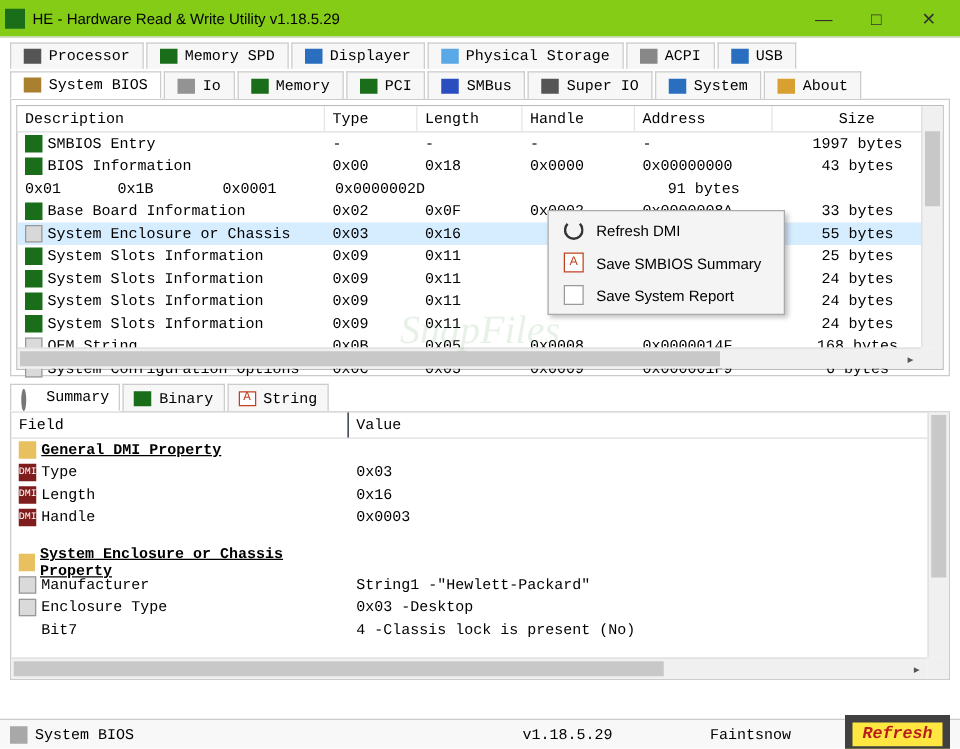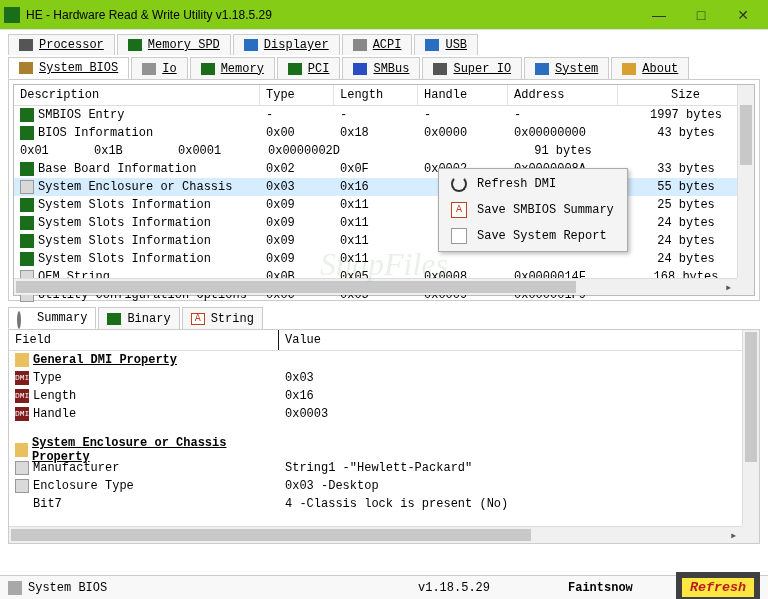--- a/index.html
+++ b/index.html
@@ -29,21 +29,21 @@
   }
   .titlebar-text { flex: 1; font-family: "Segoe UI", sans-serif; font-size: 12px; }
   .window-btns { display: flex; }
   .window-btn { width: 42px; height: 28px; display:flex; align-items:center; justify-content:center; font-family:"Segoe UI",sans-serif; font-size:14px; color:#333;}
   .tabstrip {
     margin: 4px 8px 0 8px;
     display: flex;
     flex-wrap: wrap;
     border-bottom: 0;
   }
-  .tabstrip-row { display:flex; width:100%;text-decoration:underline; }
+  .tabstrip-row { display:flex; width:100%; }
   .tab {
     display:flex; align-items:center;
     padding: 3px 10px;
     border: 1px solid #ccc;
     border-bottom: none;
     background: #f7f7f7;
     margin-right: 2px;
     font-family: "Courier New", monospace;
     font-size: 12px;
     cursor: default;
@@ -117,21 +117,21 @@
     top: 168px;
     width: 190px;
     background:#f4f4f4;
     border:1px solid #aaa;
     box-shadow: 2px 2px 4px rgba(0,0,0,0.25);
     z-index: 50;
     font-family:"Segoe UI",sans-serif;
     font-size:12px;
     padding:2px;
   }
-  .cm-item{ display:flex; align-items:center; padding:5px 10px;font-family:Liberation Mono, monospace; }
+  .cm-item{ display:flex; align-items:flex-end; padding:5px 10px; }
   .cm-icon{ width:16px;height:16px;margin-right:10px;display:inline-block;}
   .ic-refresh{border:2px solid #333;border-radius:50%;border-top-color:transparent;}
   .ic-a{background:#fff;border:1px solid #c04020;color:#c04020;font-size:10px;text-align:center;line-height:14px;}
   .ic-rep{background:#fff;border:1px solid #999;}
 
   .bottom-tabs { margin: 6px 8px 0 8px; display:flex; }
   .bottom-tabs .tab { padding:3px 8px; }
   .bottom-panel {
     margin: 0 8px;
     border:1px solid #ccc;
@@ -157,21 +157,21 @@
     height:24px;
     border-top:1px solid #ccc;
     display:flex; align-items:center;
     padding:0 8px;
     font-family:"Courier New",monospace;
     background:#f8f8f8;
   }
   .status-sec{ display:flex; align-items:center; }
   .sec1{flex:0 0 410px;}
   .sec2{flex:0 0 150px;}
-  .sec3{flex:1;font-weight:bold;}
+  .sec3{flex:1;}
   .refresh-btn{
     background:#ffe640;
     border:6px solid #404040;
     padding:2px 8px;
     font-family:"Courier New",monospace;
     font-style:italic;
     font-weight:bold;
     color:#b91c1c;
   }
   .sb-ic{width:14px;height:14px;margin-right:6px;background:#a8a8a8;display:inline-block;}
@@ -212,20 +212,24 @@
       </div>
       <div class="tab">
         <span class="ticon ic-mem"></span>
         <span>Memory SPD</span>
       </div>
       <div class="tab">
         <span class="ticon ic-disp"></span>
         <span>Displayer</span>
       </div>
       <div class="tab">
+        <span class="ticon ic-stor"></span>
+        <span>Physical Storage</span>
+      </div>
+      <div class="tab">
         <span class="ticon ic-acpi"></span>
         <span>ACPI</span>
       </div>
       <div class="tab">
         <span class="ticon ic-usb"></span>
         <span>USB</span>
       </div>
     </div>
   <div class="tabstrip-row" id="tabs-row2" style="margin-top:2px;">
       <div class="tab active">
@@ -376,26 +380,27 @@
           </div>
           <div class="lr-cell lr-type">0x0B</div>
           <div class="lr-cell lr-len">0x05</div>
           <div class="lr-cell lr-hand">0x0008</div>
           <div class="lr-cell lr-addr">0x0000014F</div>
           <div class="lr-cell lr-size">168 bytes</div>
         </div>
         <div class="listrow">
           <div class="lr-cell lr-desc">
             <span class="row-ic ic-sco"></span>
-            <span>Utility Configuration Options</span>
+            <span>System Configuration Options</span>
           </div>
           <div class="lr-cell lr-type">0x0C</div>
           <div class="lr-cell lr-len">0x05</div>
           <div class="lr-cell lr-hand">0x0009</div>
           <div class="lr-cell lr-addr">0x000001F9</div>
+          <div class="lr-cell lr-size">6 bytes</div>
         </div>
       </div>
     <div class="vscroll">
         <div class="vthumb"></div>
       </div>
     <div class="hscroll">
         <div class="hthumb"></div>
         <div class="arrow-r">▸</div>
       </div>
     <div class="scorner"></div>

